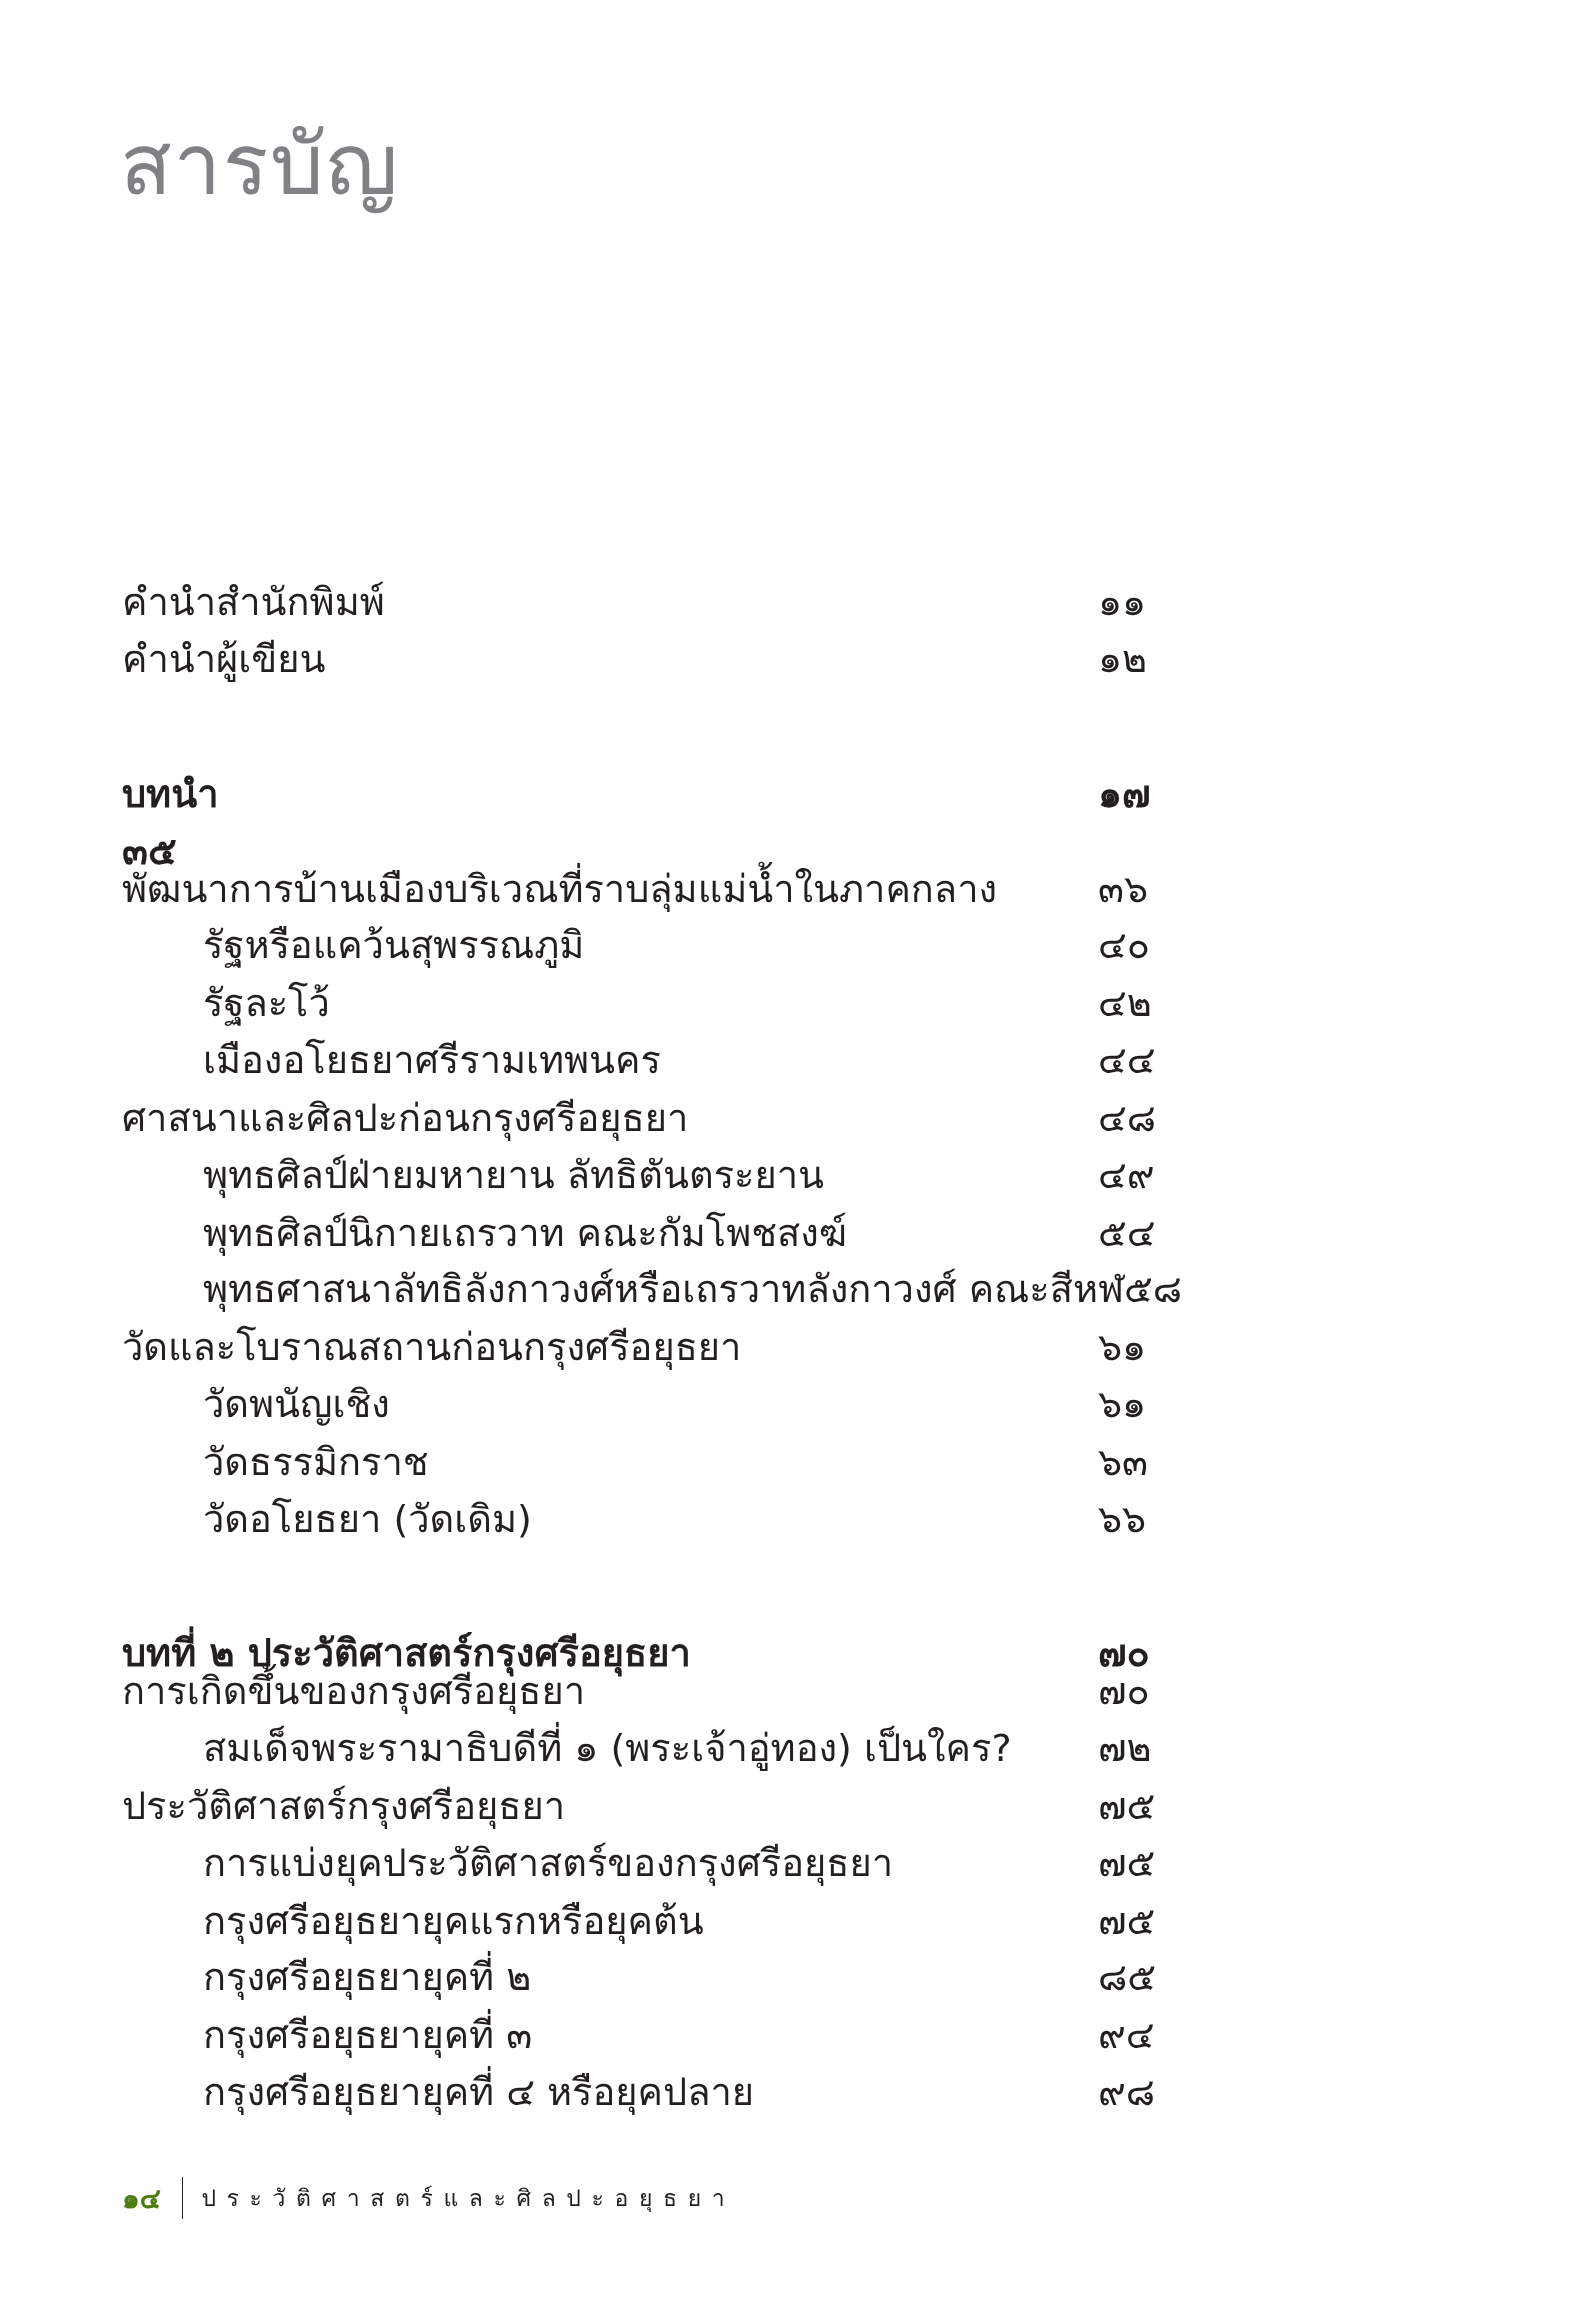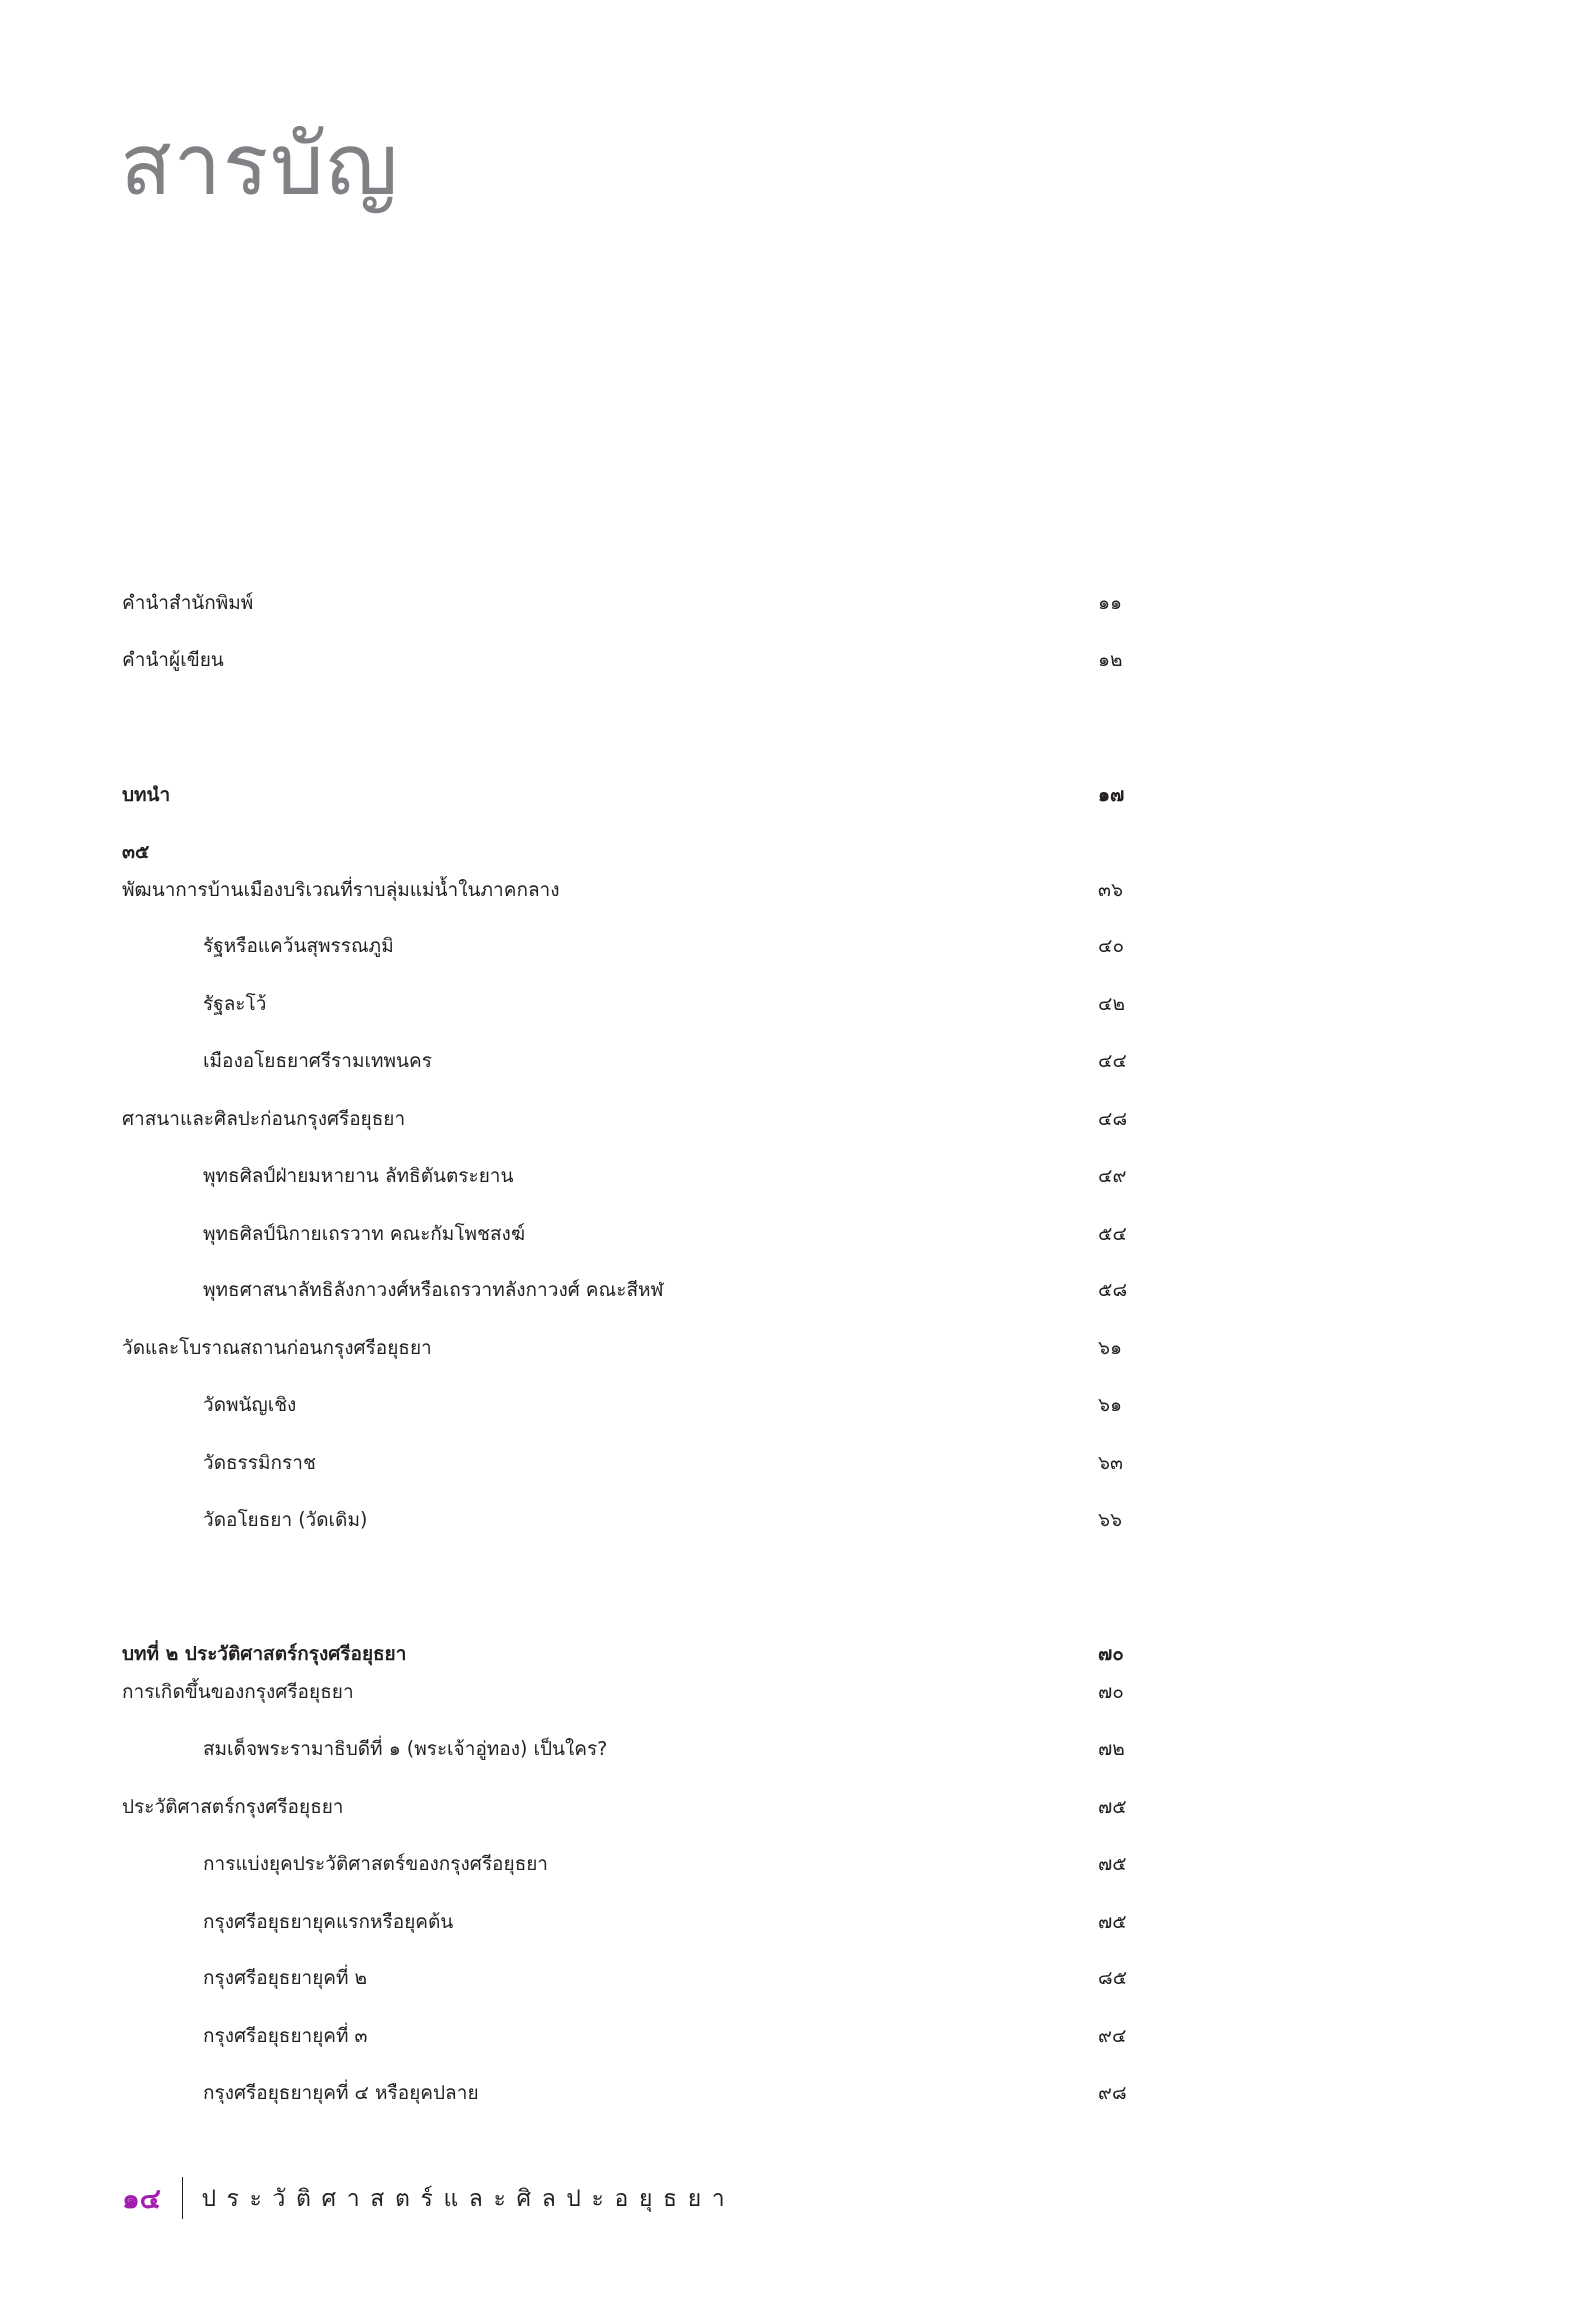--- a/index.html
+++ b/index.html
@@ -35,26 +35,25 @@
     height: 100%;
   }
   .toc-row {
     position: absolute;
     left: 0;
     width: 1049px;
     height: 49px;
     display: flex;
     align-items: center;
     justify-content: space-between;
-    font-size: 19px;
+    font-size: 38px;
     line-height: 49px;
     font-weight: normal;
     color: #231f20;
     white-space: nowrap;
-    gap: 41px;
   }
   .toc-row.indent .toc-label {
     padding-left: 81px;
   }
   .toc-row.bold {
     font-weight: bold;
     margin-top: 20px;
   }
   .toc-label {
     display: block;
@@ -68,21 +67,21 @@
     position: absolute;
     left: 122px;
     top: 2173px;
     height: 49px;
     display: flex;
     align-items: center;
   }
   .footer-page {
     font-weight: bold;
     font-size: 28px;
-    color: #a21caf;
+    color: #4d7c0f;
     width: 50px;
   }
   .footer-sep {
     width: 1.6px;
     height: 42px;
     background: #231f20;
     margin-left: 9.8px;
     margin-right: 18px;
   }
   .footer-title {

